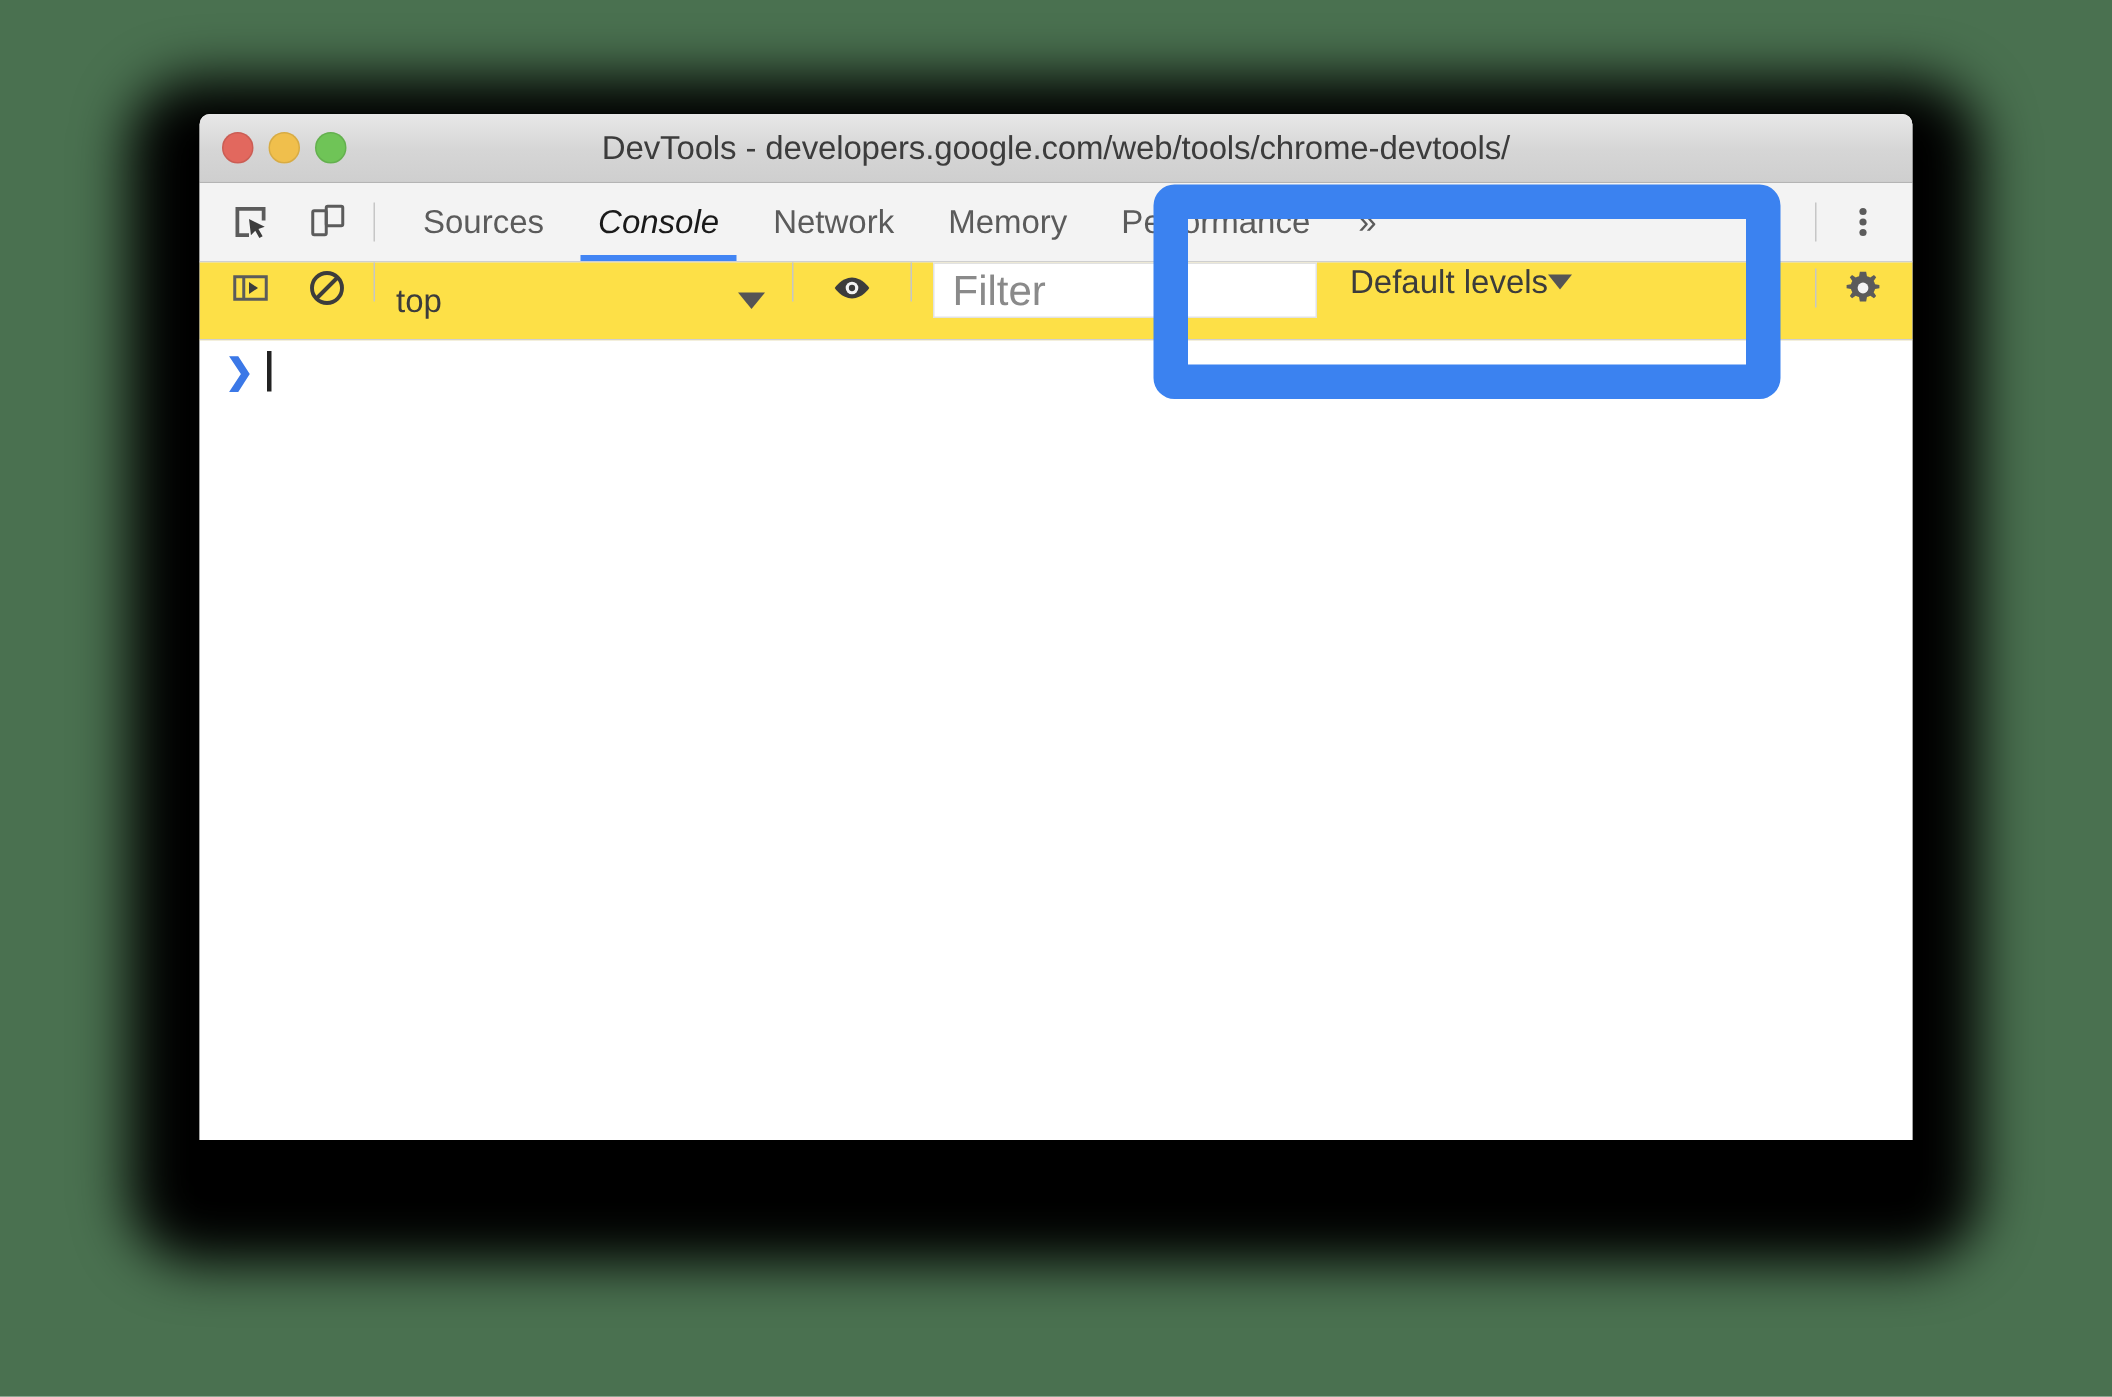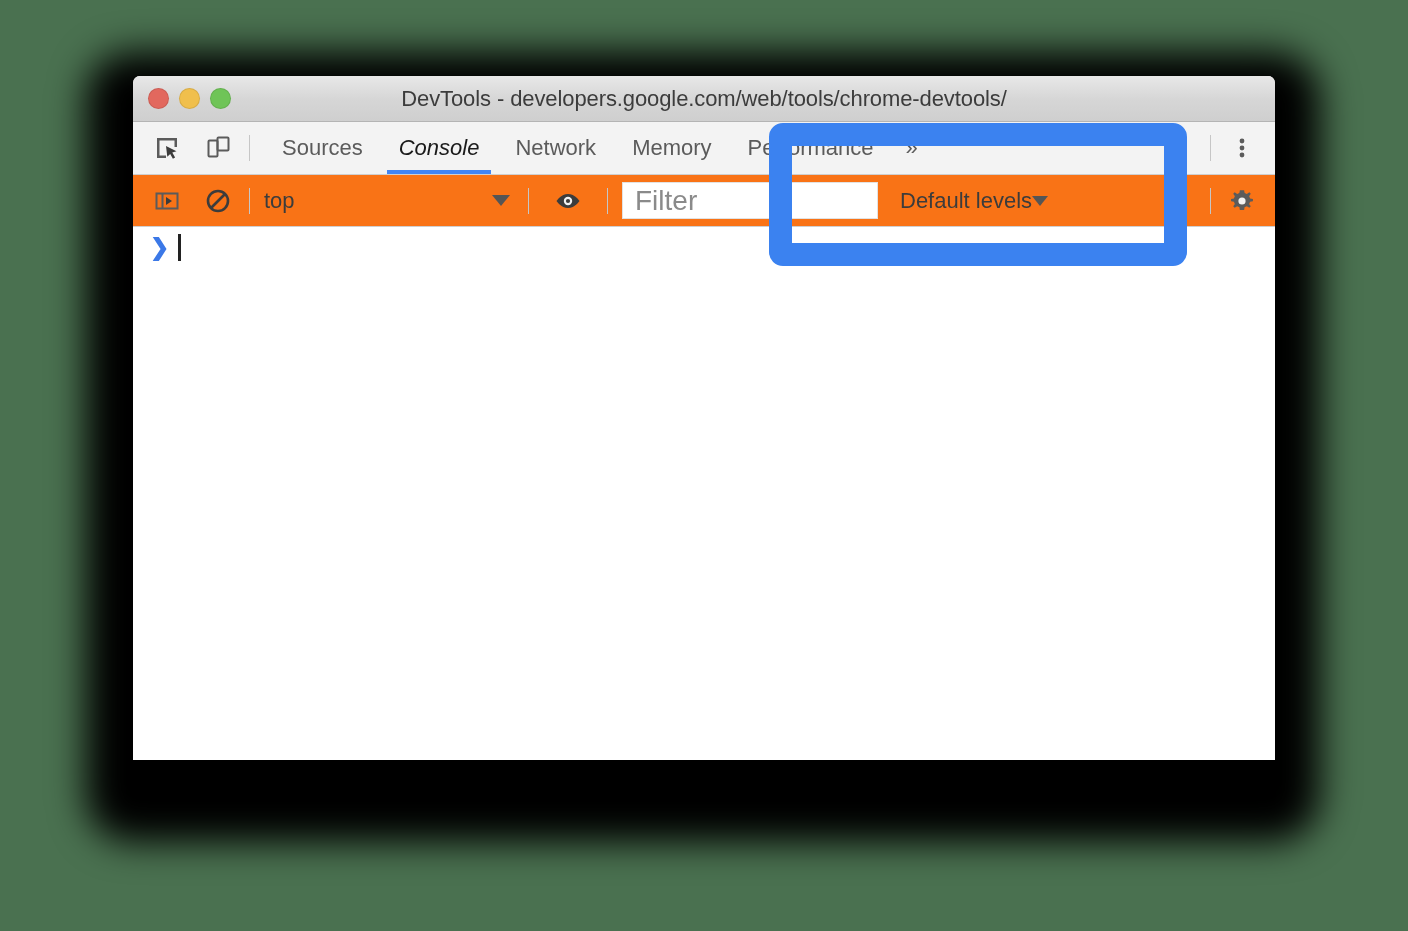--- a/index.html
+++ b/index.html
@@ -148,24 +148,24 @@
     margin-left: auto;
     display: flex;
     align-items: center;
     padding-right: 16px;
   }
 
   
   #filter-bar {
     position: relative;
     height: 51px;
-    background: #f97316;
+    background: #fde047;
     border-bottom: 1px solid #cfcfcf;
     display: flex;
-    align-items: center;
+    align-items: flex-start;
   }
   #context-select {
     display: flex;
     align-items: center;
     width: 250px;
     height: 51px;
   }
   #context-label {
     font-size: 22px;
     color: #3c3c3c;

